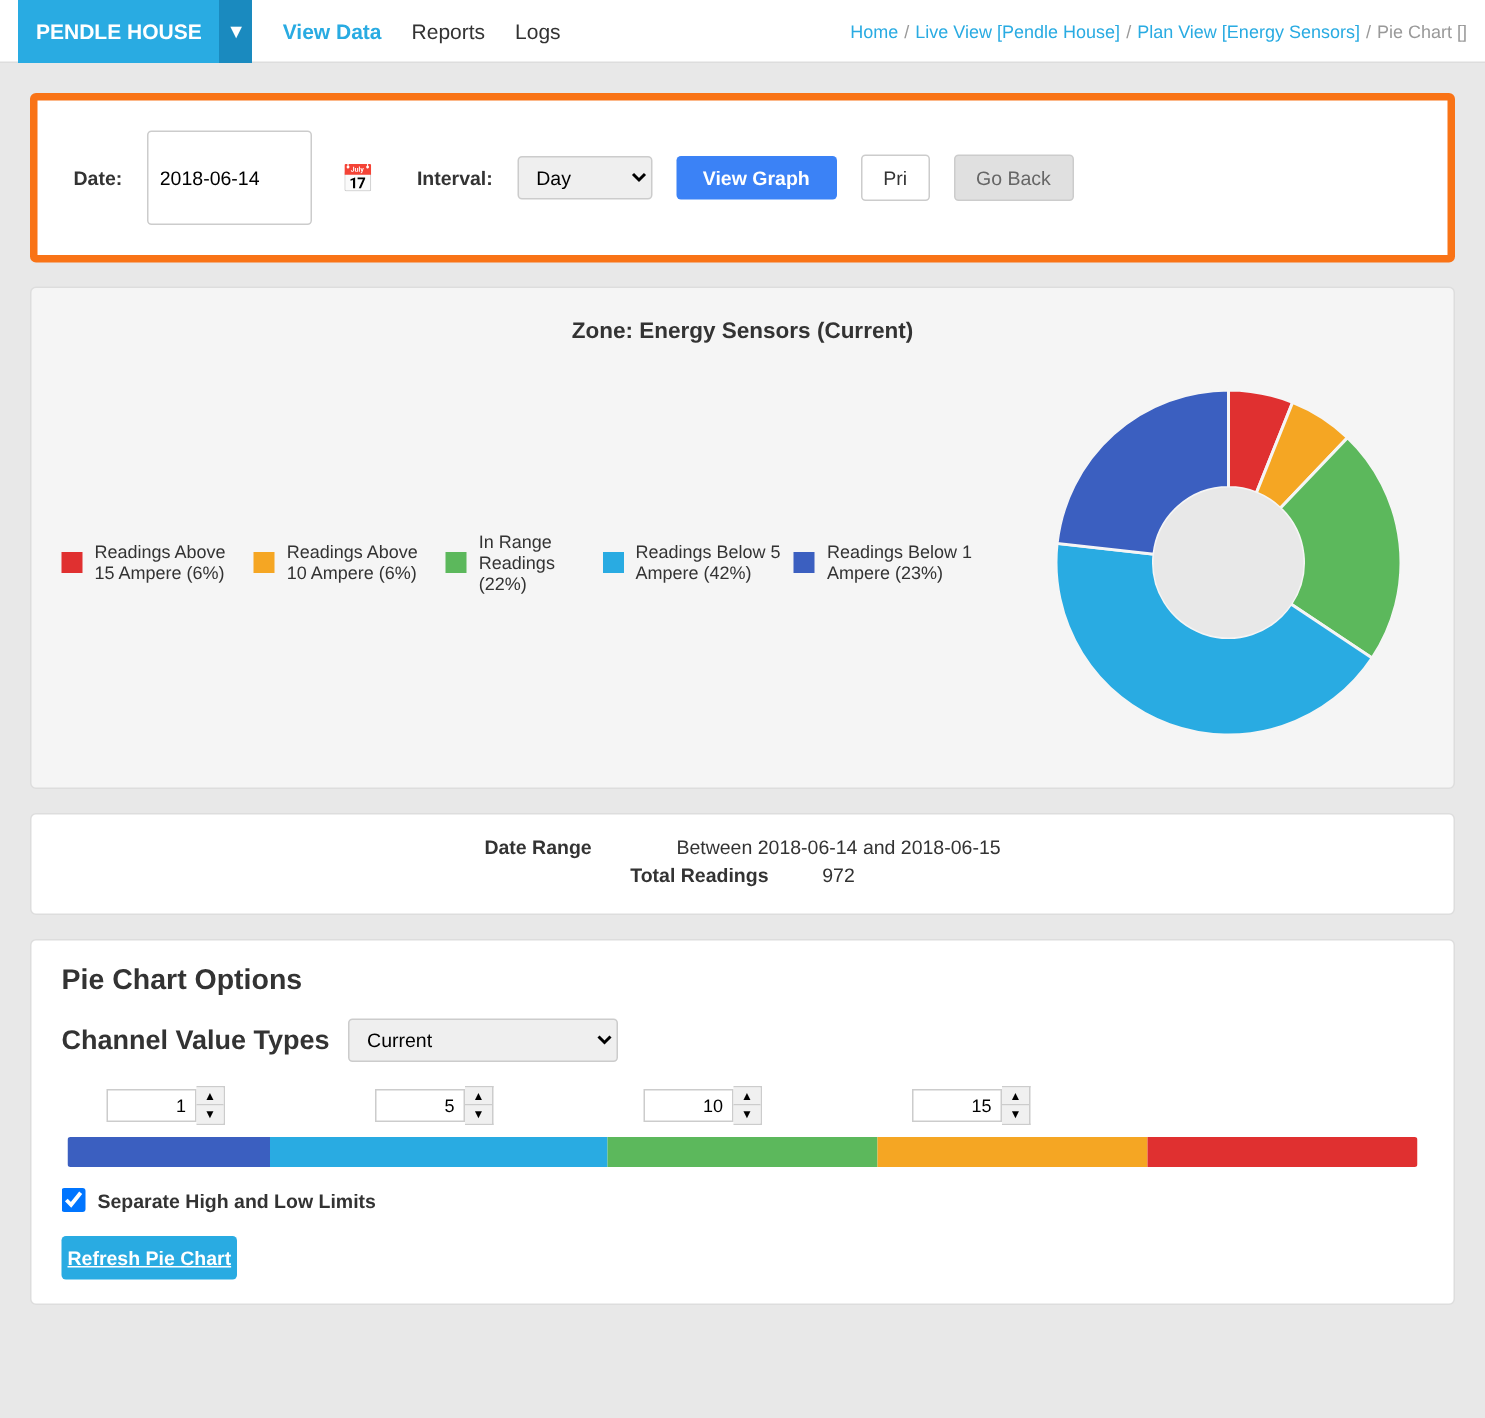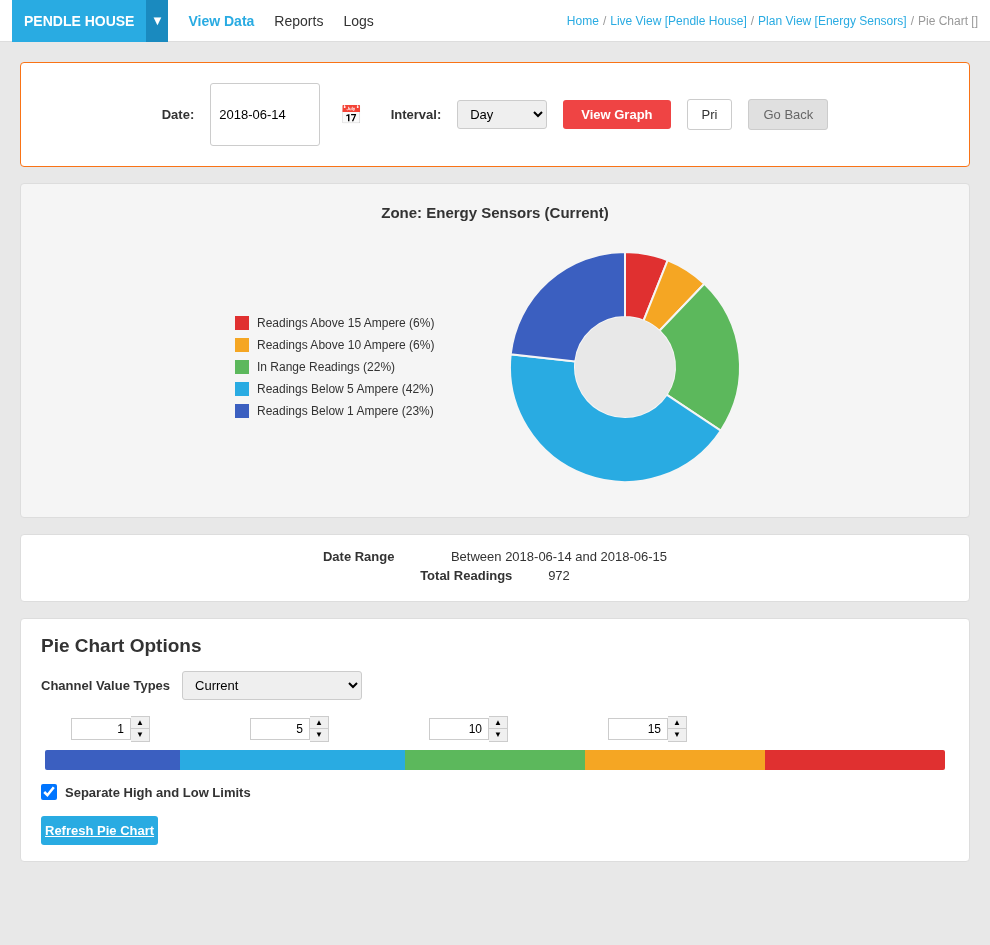--- a/index.html
+++ b/index.html
@@ -13,49 +13,49 @@
     .nav-link { color: #333; text-decoration: none; font-size: 14px; }
     .nav-link.active { color: #29abe2; font-weight: bold; }
     .breadcrumb { margin-left: auto; display: flex; align-items: center; gap: 4px; font-size: 12px; color: #555; }
     .breadcrumb a { color: #29abe2; text-decoration: none; }
     .breadcrumb span { color: #999; }
 
     
     .main { padding: 20px; }
 
     
-    .controls-panel { background: #fff; border: 1px solid #f97316; border-radius: 4px; padding: 20px 24px; display: flex; align-items: center; gap: 16px; margin-bottom: 16px; justify-content: center; }
+    .controls-panel { background: #fff; border: 5px solid #f97316; border-radius: 4px; padding: 20px 24px; display: flex; align-items: center; gap: 16px; margin-bottom: 16px; }
     .controls-panel label { font-weight: bold; font-size: 13px; }
     .date-input { border: 1px solid #ccc; padding: 23px 8px; font-size: 13px; border-radius: 3px; width: 110px; }
     .cal-icon { color: #29abe2; font-size: 18px; cursor: pointer; margin-left: 4px; }
     .interval-label { font-weight: bold; margin-left: 12px; }
     .interval-select { border: 1px solid #ccc; padding: 5px 8px; font-size: 13px; border-radius: 3px; width: 90px; }
-    .btn-view-graph { background: #ef4444; color: #fff; border: none; padding: 7px 18px; font-size: 13px; border-radius: 3px; cursor: pointer; font-weight: bold; }
+    .btn-view-graph { background: #3b82f6; color: #fff; border: none; padding: 7px 18px; font-size: 13px; border-radius: 3px; cursor: pointer; font-weight: bold; }
     .btn-print { background: #fff; color: #333; border: 1px solid #ccc; padding: 7px 14px; font-size: 13px; border-radius: 3px; cursor: pointer; }
     .btn-go-back { background: #e0e0e0; color: #666; border: 1px solid #ccc; padding: 7px 14px; font-size: 13px; border-radius: 3px; cursor: pointer; }
 
     
     .chart-panel { background: #f5f5f5; border: 1px solid #ddd; border-radius: 4px; padding: 20px; margin-bottom: 16px; }
     .chart-title { text-align: center; font-weight: bold; font-size: 15px; margin-bottom: 16px; }
     .chart-container { display: flex; align-items: center; justify-content: center; gap: 40px; }
-    .legend { display: flex; flex-direction: column; gap: 8px; min-width: 220px; }
+    .legend { display: flex; flex-direction: row; gap: 8px; min-width: 220px; }
     .legend-item { display: flex; align-items: center; gap: 8px; font-size: 12px; }
     .legend-color { width: 14px; height: 14px; flex-shrink: 0; }
     .donut-wrapper { position: relative; width: 260px; height: 260px; }
 
     
     .stats-panel { background: #fff; border: 1px solid #ddd; border-radius: 4px; padding: 14px 20px; margin-bottom: 16px; }
     .stats-row { display: flex; gap: 8px; margin-bottom: 4px; font-size: 13px; justify-content: center; }
     .stats-label { font-weight: bold; width: 120px; }
 
     
     .options-panel { background: #fff; border: 1px solid #ddd; border-radius: 4px; padding: 16px 20px; }
     .options-title { font-weight: bold; font-size: 19px; margin-bottom: 14px; }
     .channel-row { display: flex; align-items: center; gap: 12px; margin-bottom: 16px; }
-    .channel-label { font-weight: bold; font-size: 13px; }
+    .channel-label { font-weight: bold; font-size: 18px; }
     .channel-select { border: 1px solid #ccc; padding: 5px 8px; font-size: 13px; border-radius: 3px; width: 180px; }
 
     
     .range-inputs { display: flex; align-items: center; gap: 0; margin-bottom: 8px; justify-content: flex-start; padding-left: 30px; }
     .spinner-group { display: flex; align-items: center; gap: 0; }
     .spinner-input { border: 1px solid #ccc; width: 60px; padding: 3px 6px; font-size: 12px; text-align: right; }
     .spinner-btns { display: flex; flex-direction: column; border: 1px solid #ccc; border-left: none; }
     .spinner-btn { width: 18px; height: 12px; font-size: 8px; line-height: 1; cursor: pointer; background: #f0f0f0; border: none; border-bottom: 1px solid #ccc; display: flex; align-items: center; justify-content: center; }
     .spinner-btn:last-child { border-bottom: none; }
 

